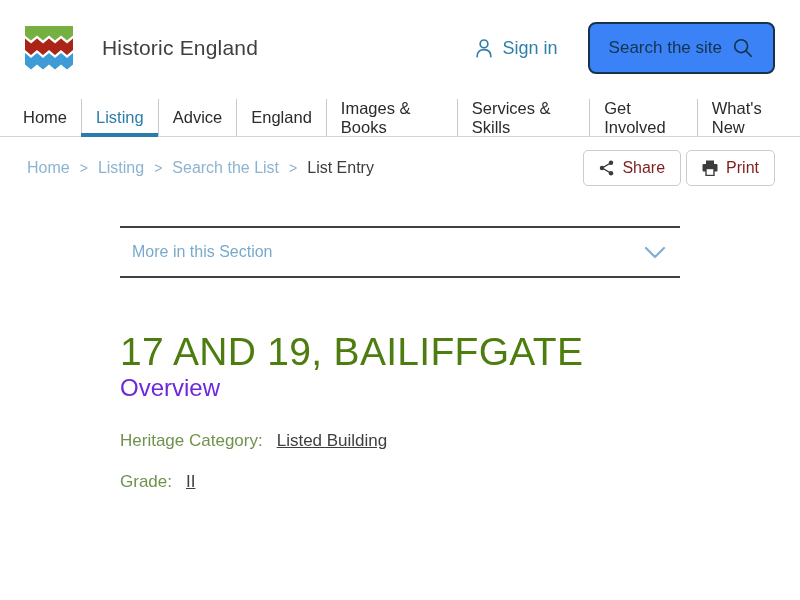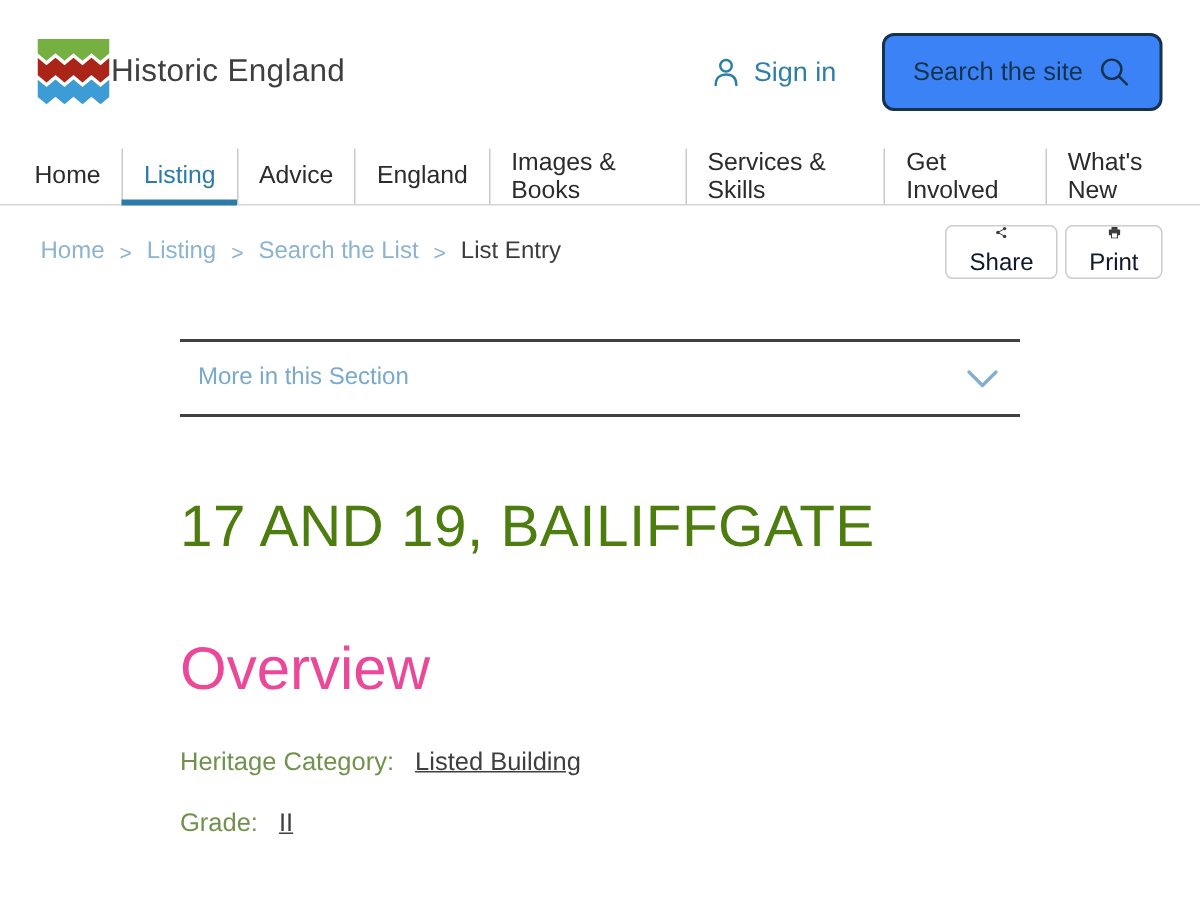--- a/index.html
+++ b/index.html
@@ -1,21 +1,21 @@
 <!DOCTYPE html>
 <html><head>
 <meta charset="utf-8">
 <style>
   * { margin:0; padding:0; box-sizing:border-box; }
   html,body { width:800px; height:600px; overflow:hidden; background:#ffffff;
     font-family:"Liberation Sans", sans-serif; color:#3f3f3f; }
 
   
   .header { display:flex; align-items:center; padding:22px 25px 25px 25px; }
-  .brand { display:flex; align-items:center; gap:1px; }
+  .brand { display:flex; align-items:center; gap:29px; }
   .brand-name { font-size:21px; color:#3f3f3f; letter-spacing:0.2px; }
   .header-right { margin-left:auto; display:flex; align-items:center; }
   .signin { display:flex; align-items:center; gap:8px; color:#2e7fa8;
     font-size:18px; text-decoration:none; cursor:pointer; }
   .search-btn { margin-left:30px; display:flex; align-items:center; gap:10px;
     height:52px; padding:0 19px; background:#3b82f6; border:2px solid #16334d;
     border-radius:8px; font-size:17px; color:#16334d; cursor:pointer;
     font-family:"Liberation Sans", sans-serif; }
 
   
@@ -29,33 +29,33 @@
 
   
   .crumb-row { display:flex; align-items:center; padding:13px 25px 0 27px; }
   .crumb { display:flex; align-items:center; font-size:16px; }
   .crumb-link { color:#8cb3d0; text-decoration:none; cursor:pointer; }
   .crumb-sep { color:#8cb3d0; margin:0 10px; font-size:14px; }
   .crumb-current { color:#3c3c3c; }
   .doc-actions { margin-left:auto; display:flex; gap:5px; }
   .pill-btn { display:flex; align-items:center; gap:8px; height:36px; padding:0 15px;
     background:#fff; border:1px solid #cccccc; border-radius:5px; font-size:16px;
-    color:#0f172a; cursor:pointer; font-family:"Liberation Sans", sans-serif;flex-direction:column; }
+    color:#7f1d1d; cursor:pointer; font-family:"Liberation Sans", sans-serif; }
 
   
   .main { margin-left:120px; width:560px; }
   .section-drop { margin-top:40px; display:flex; align-items:center;
     justify-content:space-between; border-top:2px solid #404040;
     border-bottom:2px solid #404040; padding:15px 14px 15px 12px; cursor:pointer; }
   .section-drop-label { color:#79aacc; font-size:16px; }
   .page-title { margin-top:52px; font-size:39px; font-weight:400; color:#4d7c0f;
     white-space:nowrap; letter-spacing:0.3px; }
   .enrich { margin-top:17px; display:flex; align-items:center; gap:11px; }
   .enrich a { color:#3e93b5; font-size:17px; text-decoration:underline; cursor:pointer; }
-  .overview-h { margin-top:50px; font-size:40px; font-weight:400; color:#ec4899; }
+  .overview-h { font-size:24px; font-weight:400; color:#6d28d9; }
   .fields { margin-top:29px; }
   .field-row { display:flex; gap:14px; font-size:17px; }
   .field-row + .field-row { margin-top:21px; }
   .field-label { color:#71924d; }
   .field-value { color:#3f3f3f;text-decoration:underline; }
   svg { display:block; }
 </style>
 </head>
 <body>
 

